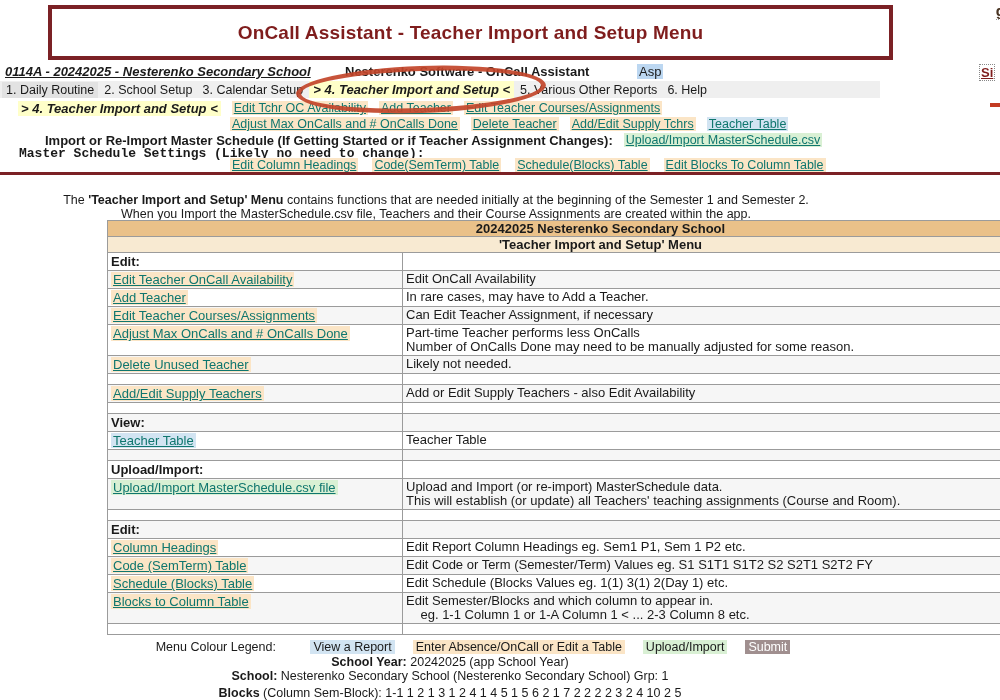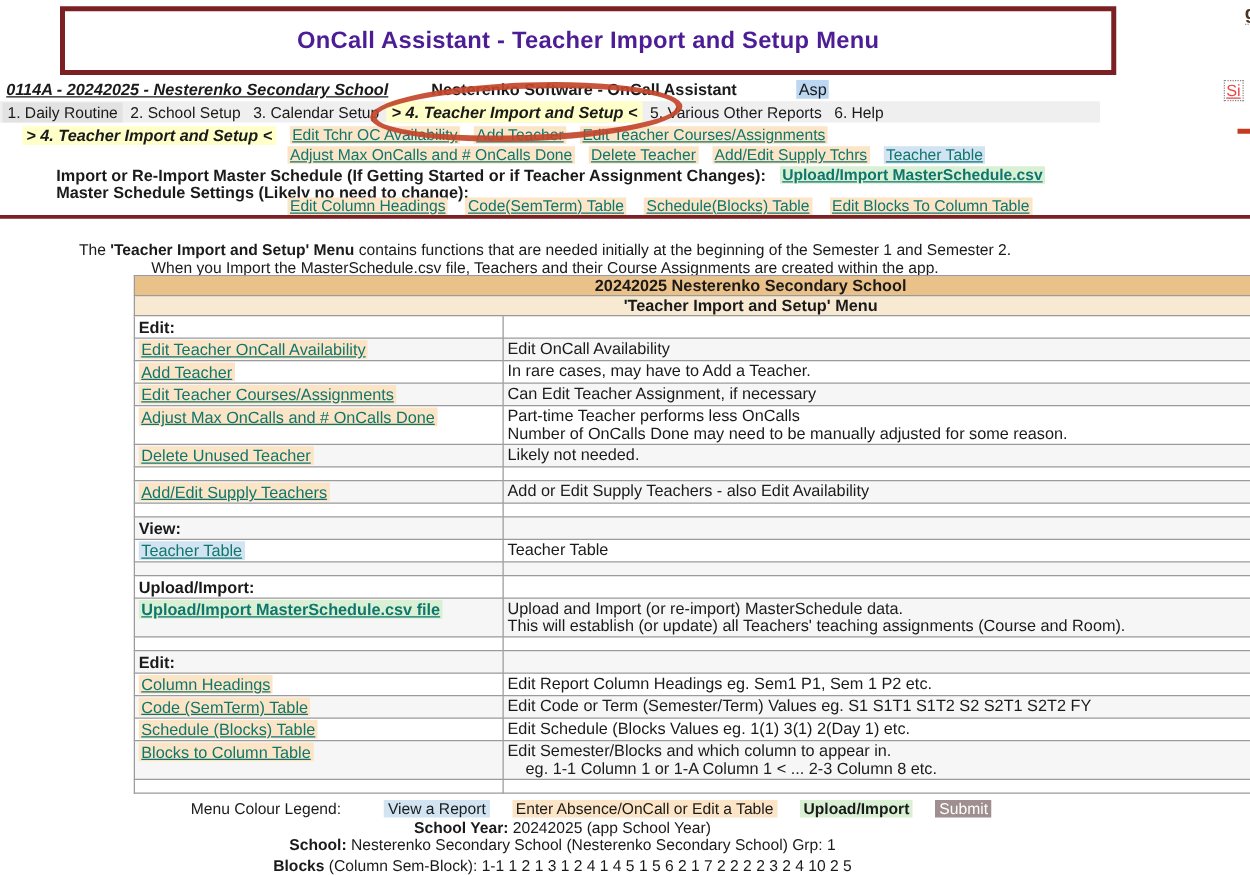--- a/index.html
+++ b/index.html
@@ -2,26 +2,26 @@
 <html><head>
 <meta charset="utf-8">
 <style>
   html,body{margin:0;padding:0;}
   body{width:1000px;height:700px;overflow:hidden;position:relative;background:#fff;
        font-family:"Liberation Sans",sans-serif;font-size:12.5px;color:#1a1a1a;}
 
   
   #banner{position:absolute;left:48px;top:5px;width:837px;height:47px;border:4px solid #7b2125;
           display:flex;align-items:center;justify-content:center;background:#fff;}
-  #banner .t{color:#4c1d95;font-weight:bold;font-size:19px;letter-spacing:.2px;}
+  #banner .t{color:#7f1d1d;font-weight:bold;font-size:19px;letter-spacing:.2px;}
 
   
   #corner-glyph{position:absolute;top:2px;right:-5px;font-weight:bold;font-size:15px;color:#4a3524;
                 border-bottom:1px dotted #999;}
-  #signout{position:absolute;top:64px;left:979px;font-weight:normal;font-size:13px;color:#ef4444;
+  #signout{position:absolute;top:64px;left:979px;font-weight:bold;font-size:13px;color:#7f1d1d;
            text-decoration:underline;border:1px dotted #888;padding:0 1px;cursor:pointer;}
   #red-dash{position:absolute;top:103px;right:0;width:10px;height:4px;background:#c33b22;}
 
   
   #hdr{position:absolute;top:64px;left:0;width:1000px;height:17px;font-size:13px;}
   #hdr .school{position:absolute;left:5px;font-weight:bold;font-style:italic;text-decoration:underline;cursor:pointer;}
   #hdr .soft{position:absolute;left:345px;font-weight:bold;}
   #hdr .asp{position:absolute;left:637px;background:#bcd7f1;padding:0 2px;}
 
   
@@ -34,28 +34,28 @@
   
   #ellipse{position:absolute;left:296px;top:66px;width:240px;height:37px;border:5px solid #c2452a;
            border-radius:50%;transform:rotate(-2deg);z-index:4;pointer-events:none;opacity:.92;}
 
   
   .subrow{position:absolute;left:0;width:1000px;height:16px;display:flex;gap:11px;align-items:center;
           font-size:12.5px;white-space:nowrap;}
   #subrow1{top:100px;padding-left:18px;box-sizing:border-box;}
   #subrow2{top:116px;padding-left:230px;box-sizing:border-box;}
   #subrow3{top:132px;padding-left:45px;box-sizing:border-box;}
-  #subrow4{top:145px;padding-left:45px;box-sizing:border-box;}
+  #subrow4{top:145px;padding-left:19px;box-sizing:border-box;font-family:Liberation Mono, monospace;}
   #subrow5{top:157px;padding-left:230px;box-sizing:border-box;gap:14px;}
   .active-lb{background:#ffffc9;font-weight:bold;font-style:italic;font-size:13px;padding:0 3px;}
   .bold-lb{font-weight:bold;font-size:13px;}
   .lk{color:#0f766e;text-decoration:underline;cursor:pointer;padding:0 2px;}
   .hl-tan{background:#fbe5c6;}
   .hl-blue{background:#d2e4f2;}
-  .hl-green{background:#d9f0d4;font-weight:bold;}
+  .hl-green{background:#d9f0d4;}
   .hl-submit{background:#a08f8f;color:#fff;}
 
   #rule{position:absolute;top:172px;left:0;width:1000px;height:3px;background:#7b2125;}
 
   
   #intro{position:absolute;top:193px;left:0;width:872px;text-align:center;line-height:14.3px;font-size:12.5px;}
 
   
   #menu-table{position:absolute;top:220px;left:107px;width:987px;border-collapse:collapse;font-size:13px;}
   #menu-table td,#menu-table th{border:1px solid #9b9b9b;vertical-align:top;}

